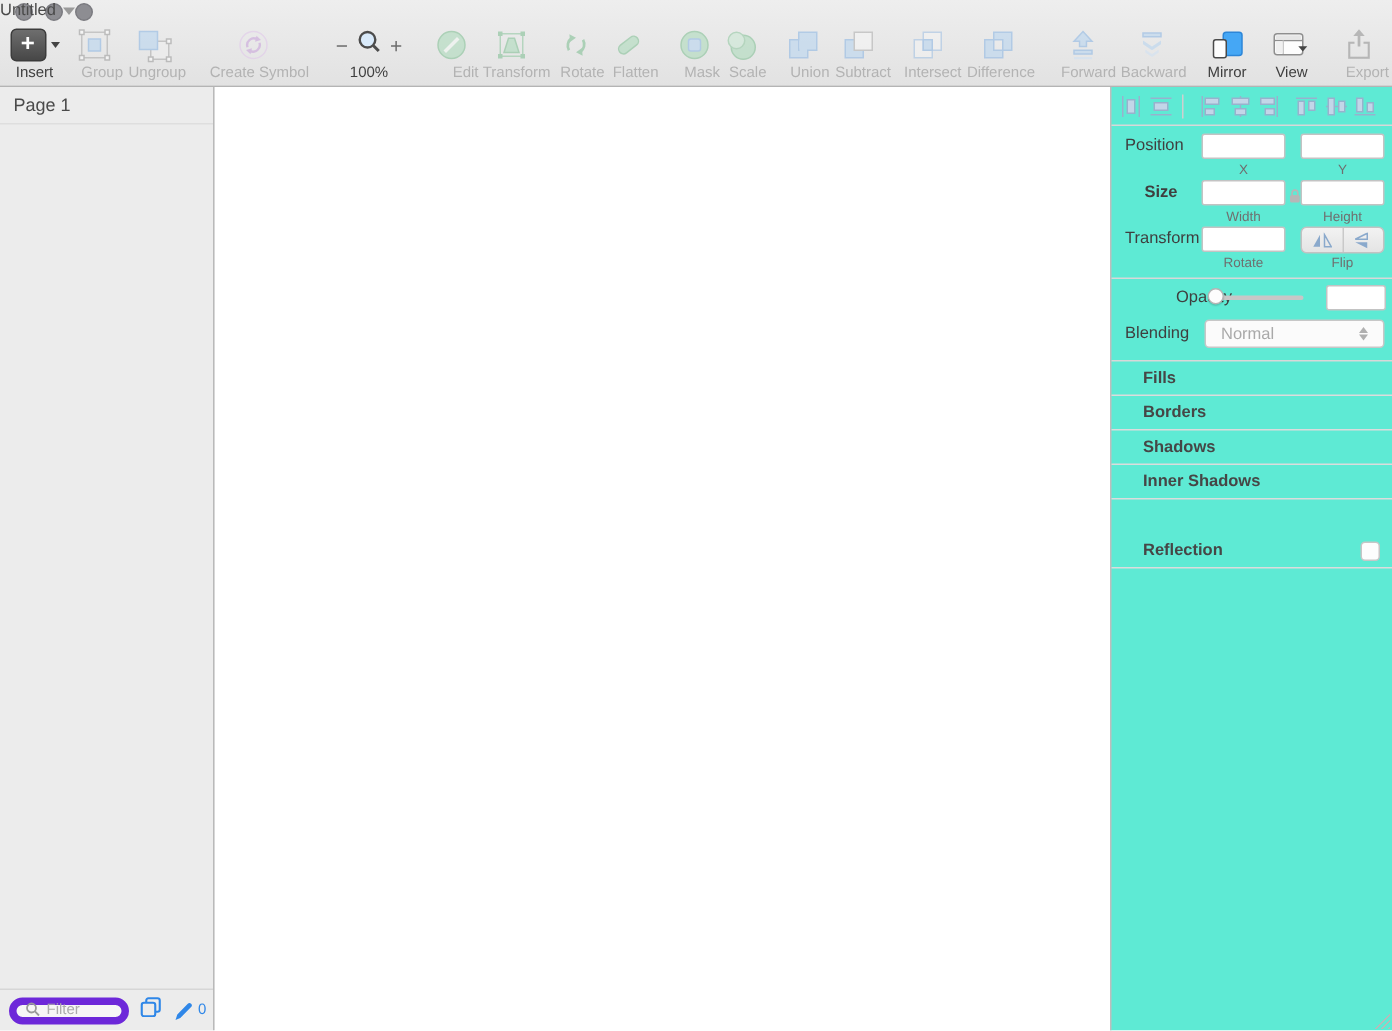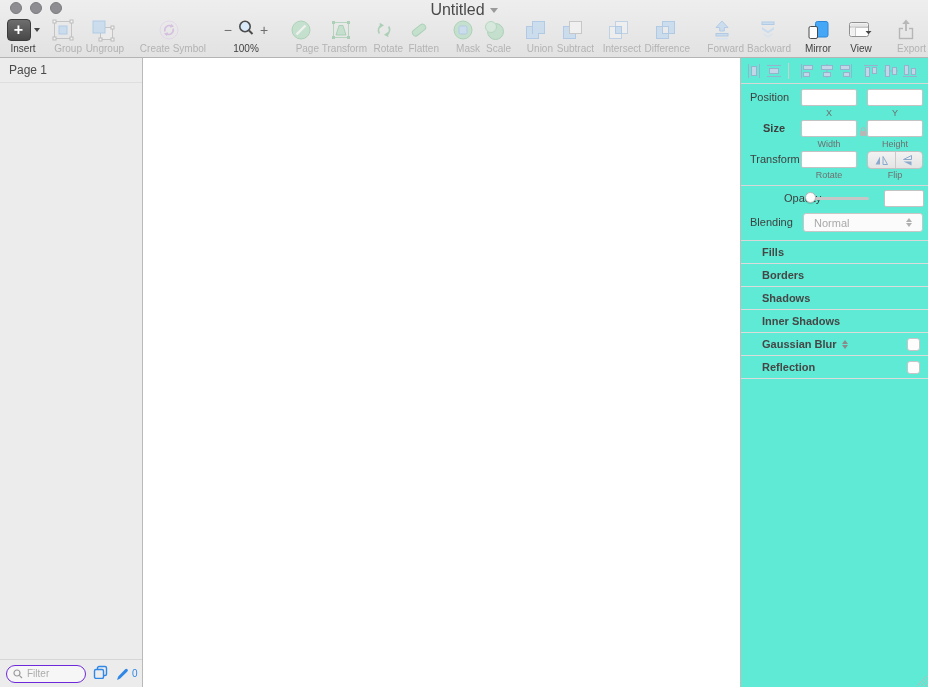--- a/index.html
+++ b/index.html
@@ -5,41 +5,41 @@
   * { margin:0; padding:0; box-sizing:border-box; }
   html,body { width:928px; height:687px; overflow:hidden; }
   body { font-family:"Liberation Sans","DejaVu Sans",sans-serif; background:#fff; position:relative; -webkit-font-smoothing:antialiased; }
 
   
   .chrome { position:absolute; left:0; top:0; width:928px; height:58px;
     background:linear-gradient(#eeeeee,#e2e2e2); border-bottom:1px solid #b4b4b4; }
   .titlebar { position:absolute; left:0; top:0; width:100%; height:16px; }
   .traffic { position:absolute; top:2px; left:10px; display:flex; gap:8px; }
   .light { width:12px; height:12px; border-radius:50%; background:#8d8d92; border:1px solid #7b7b80; }
-  .win-title { position:absolute; top:1px; left:0; width:100%; text-align:center; font-size:16px; color:#4a4a4a; }
+  .win-title { position:absolute; top:1px; left:0; width:100%; text-align:left; font-size:11px; color:#4a4a4a; }
   .win-title .caret { display:inline-block; width:0; height:0; border-left:4px solid transparent; border-right:4px solid transparent; border-top:5px solid #9a9a9a; margin-left:5px; vertical-align:middle; }
 
   .toolbar { position:absolute; left:0; top:16px; width:100%; height:41px; }
   .tb-item { position:absolute; top:1px; height:40px; text-align:center; cursor:default; }
   .tb-icon { height:26px; display:flex; align-items:center; justify-content:center; }
   .tb-label { font-size:10px; color:#3f3f3f; line-height:12px; white-space:nowrap; }
   .tb-item.disabled .tb-label { color:#b3b3b3;text-align:right; }
   .tb-item.disabled .tb-icon { opacity:.55; }
 
   .insert-btn { width:24px; height:22px; border-radius:4px; background:linear-gradient(#6e6e6e,#474747); border:1px solid #3c3c3c; color:#fff; font-size:16px; line-height:20px; font-weight:bold; display:inline-block; }
   .insert-caret { display:inline-block; width:0; height:0; border-left:3.5px solid transparent; border-right:3.5px solid transparent; border-top:4px solid #444; margin-left:3px; vertical-align:-8px; }
 
   .zoomrow { display:flex; align-items:center; justify-content:center; gap:5px; height:26px; }
   .zoombtn { font-size:14px; color:#6e6e6e; line-height:14px; }
 
   
   .sidebar { position:absolute; left:0; top:58px; width:143px; bottom:0; background:#ececec; border-right:1px solid #b9b9b9; }
   .page-row { height:25px; line-height:25px; padding-left:9px; font-size:12px; color:#4a4a4a; border-bottom:1px solid #dedede; }
   .side-bottom { position:absolute; left:0; bottom:0; width:100%; height:28px; border-top:1px solid #d6d6d6; display:flex; align-items:center; padding:0 6px; gap:7px; background:#ececec; }
-  .filter-box { width:80px; height:18px; border:1px solid #6d28d9; border-radius:9px; background:#f6f6f6; display:flex; align-items:center; padding:0 6px; gap:4px; }
+  .filter-box { width:80px; height:18px; border:5px solid #6d28d9; border-radius:9px; background:#f6f6f6; display:flex; align-items:center; padding:0 6px; gap:4px; }
   .filter-box input { border:none; outline:none; background:transparent; width:52px; font-size:10px; color:#555; }
   .filter-box input::placeholder { color:#ababab; }
   .badge-count { font-size:10px; color:#2f87e8; }
 
   
   .canvas { position:absolute; left:144px; top:58px; right:189px; bottom:0; background:#ffffff; }
 
   
   .inspector { position:absolute; right:0; top:58px; width:188px; bottom:0; background:#5eead4; border-left:1px solid #bdbdbd; }
   .align-row { position:absolute; left:0; top:0; width:100%; height:26px; border-bottom:1px solid #d8d8d8; }
@@ -151,21 +151,21 @@
       <div class="tb-label">100%</div>
     </div>
 
     <div class="tb-item disabled" style="left:283px;width:36px;">
       <div class="tb-icon">
         <svg width="24" height="24">
             <circle cx="12" cy="12" r="9" fill="#a9dab8" stroke="#7bbd8f"></circle>
             <line x1="7.5" y1="16.5" x2="16.5" y2="7.5" stroke="#f4faf5" stroke-width="2.4"></line>
           </svg>
       </div>
-      <div class="tb-label">Page</div>
+      <div class="tb-label">Edit</div>
     </div>
 
     <div class="tb-item disabled" style="left:315px;width:52px;">
       <div class="tb-icon">
         <svg width="24" height="24">
             <rect x="4.5" y="4.5" width="15" height="15" fill="none" stroke="#8cc69d"></rect>
             <polygon points="7,17 10,7.5 14,7.5 17,17" fill="#a9dab8" stroke="#7bbd8f"></polygon>
             <rect x="3" y="3" width="3" height="3" fill="#7bbd8f"></rect>
             <rect x="18" y="3" width="3" height="3" fill="#7bbd8f"></rect>
             <rect x="3" y="18" width="3" height="3" fill="#7bbd8f"></rect>
@@ -452,28 +452,20 @@
   </div>
   <div class="sect-row" style="top:206px;">
     <span class="sect-label">Borders</span>
   </div>
   <div class="sect-row" style="top:229px;">
     <span class="sect-label">Shadows</span>
   </div>
   <div class="sect-row" style="top:252px;">
     <span class="sect-label">Inner Shadows</span>
   </div>
-  <div class="sect-row" style="top:275px;">
-    <span class="sect-label">Gaussian Blur</span>
-    <span class="stepper">
-        <i class="up"></i>
-        <i class="down"></i>
-      </span>
-    <span class="checkbox"></span>
-  </div>
   <div class="sect-row" style="top:298px;">
     <span class="sect-label">Reflection</span>
     <span class="checkbox"></span>
   </div>
 
 </div>
 
 <div class="resize-grip"></div>
 
 </body></html>

